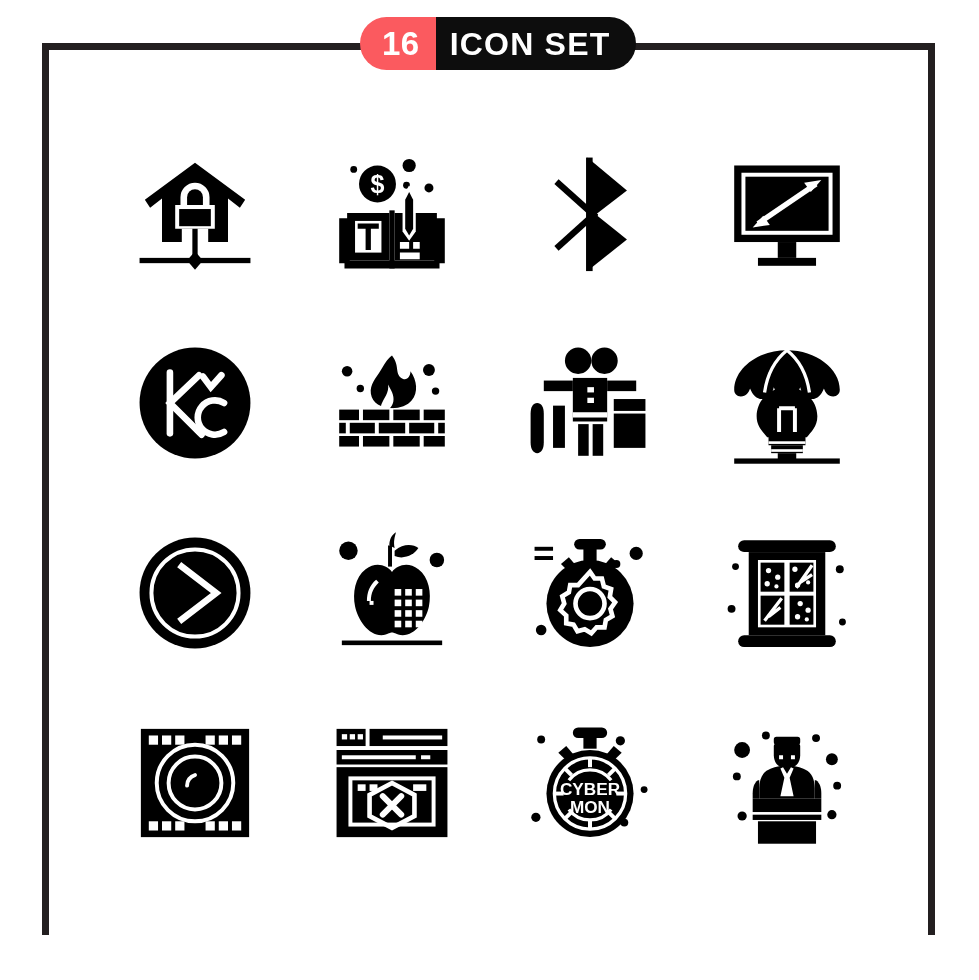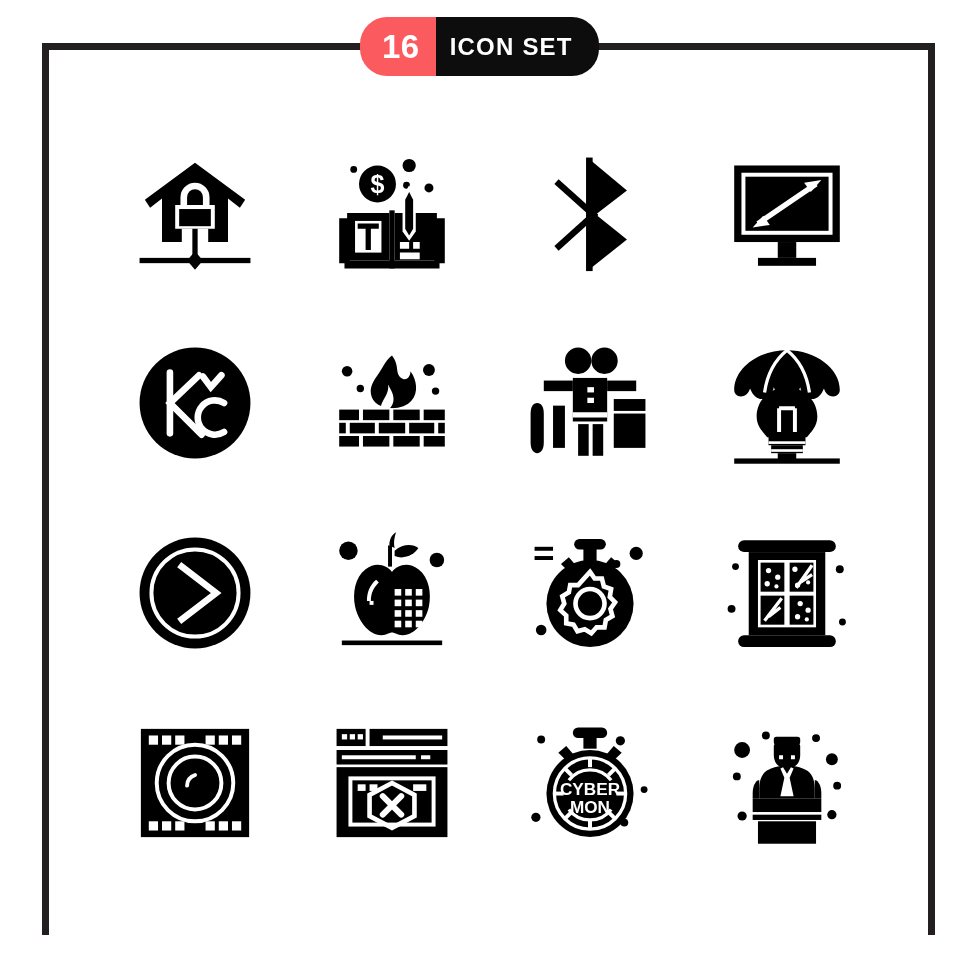--- a/index.html
+++ b/index.html
@@ -28,21 +28,21 @@
     border-bottom: none;
     box-sizing: border-box;
     background: transparent;
   }
 
   
   #header-badge {
     position: absolute;
     left: 360px;
     top: 17px;
-    height: 59px;
+    height: 53px;
     display: flex;
     align-items: stretch;
     border-radius: 27px;
     overflow: hidden;
     z-index: 5;
     text-align: right;
   }
   #badge-count {
     background: #fb5a5f;
     color: #ffffff;
@@ -51,21 +51,21 @@
     letter-spacing: 0.5px;
     display: flex;
     align-items: center;
     justify-content: center;
     padding: 0 16px 0 22px;
     line-height: 1;
   }
   #badge-title {
     background: #0d0d0d;
     color: #ffffff;
-    font-size: 24px;
+    font-size: 32px;
     font-weight: bold;
     letter-spacing: 1.2px;
     display: flex;
     align-items: center;
     justify-content: center;
     padding: 0 26px 0 14px;
     line-height: 1;
   }
 
   

